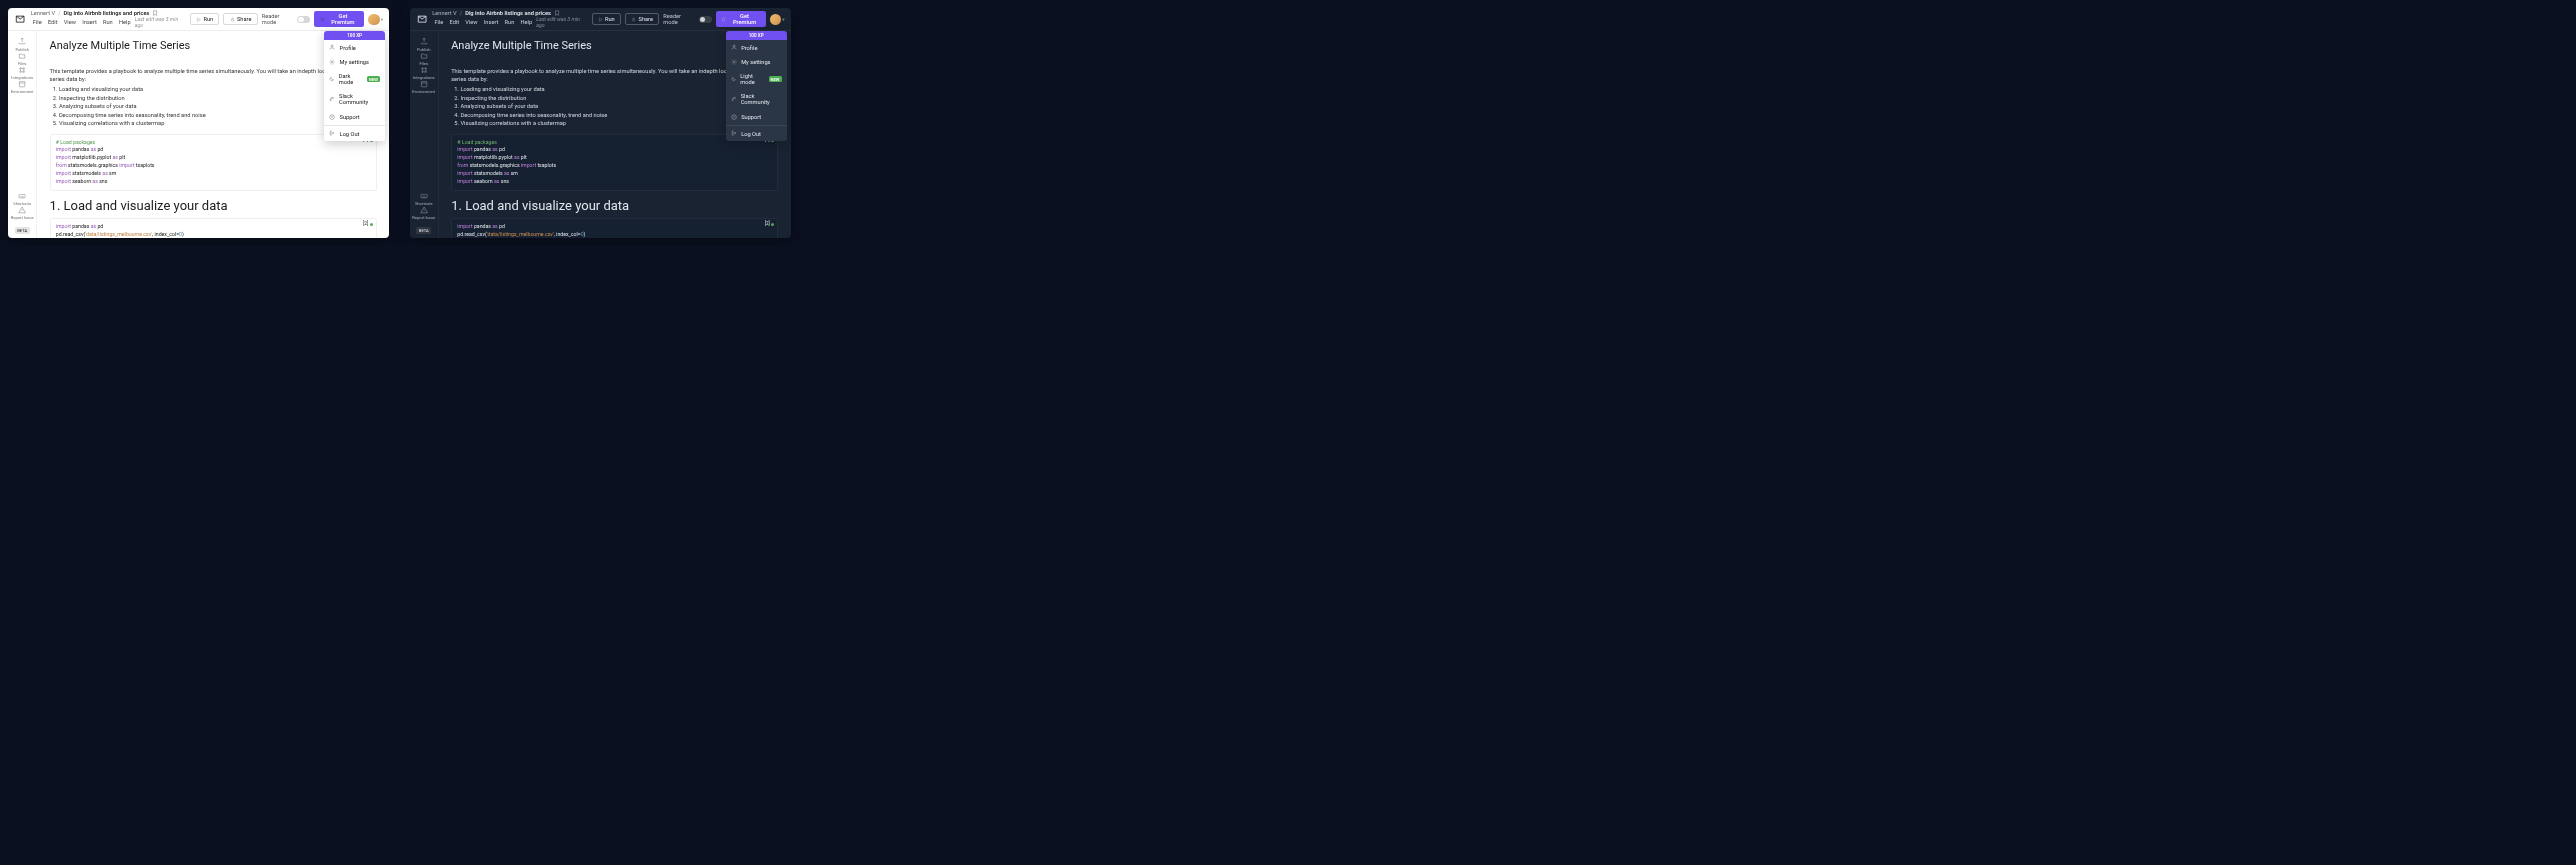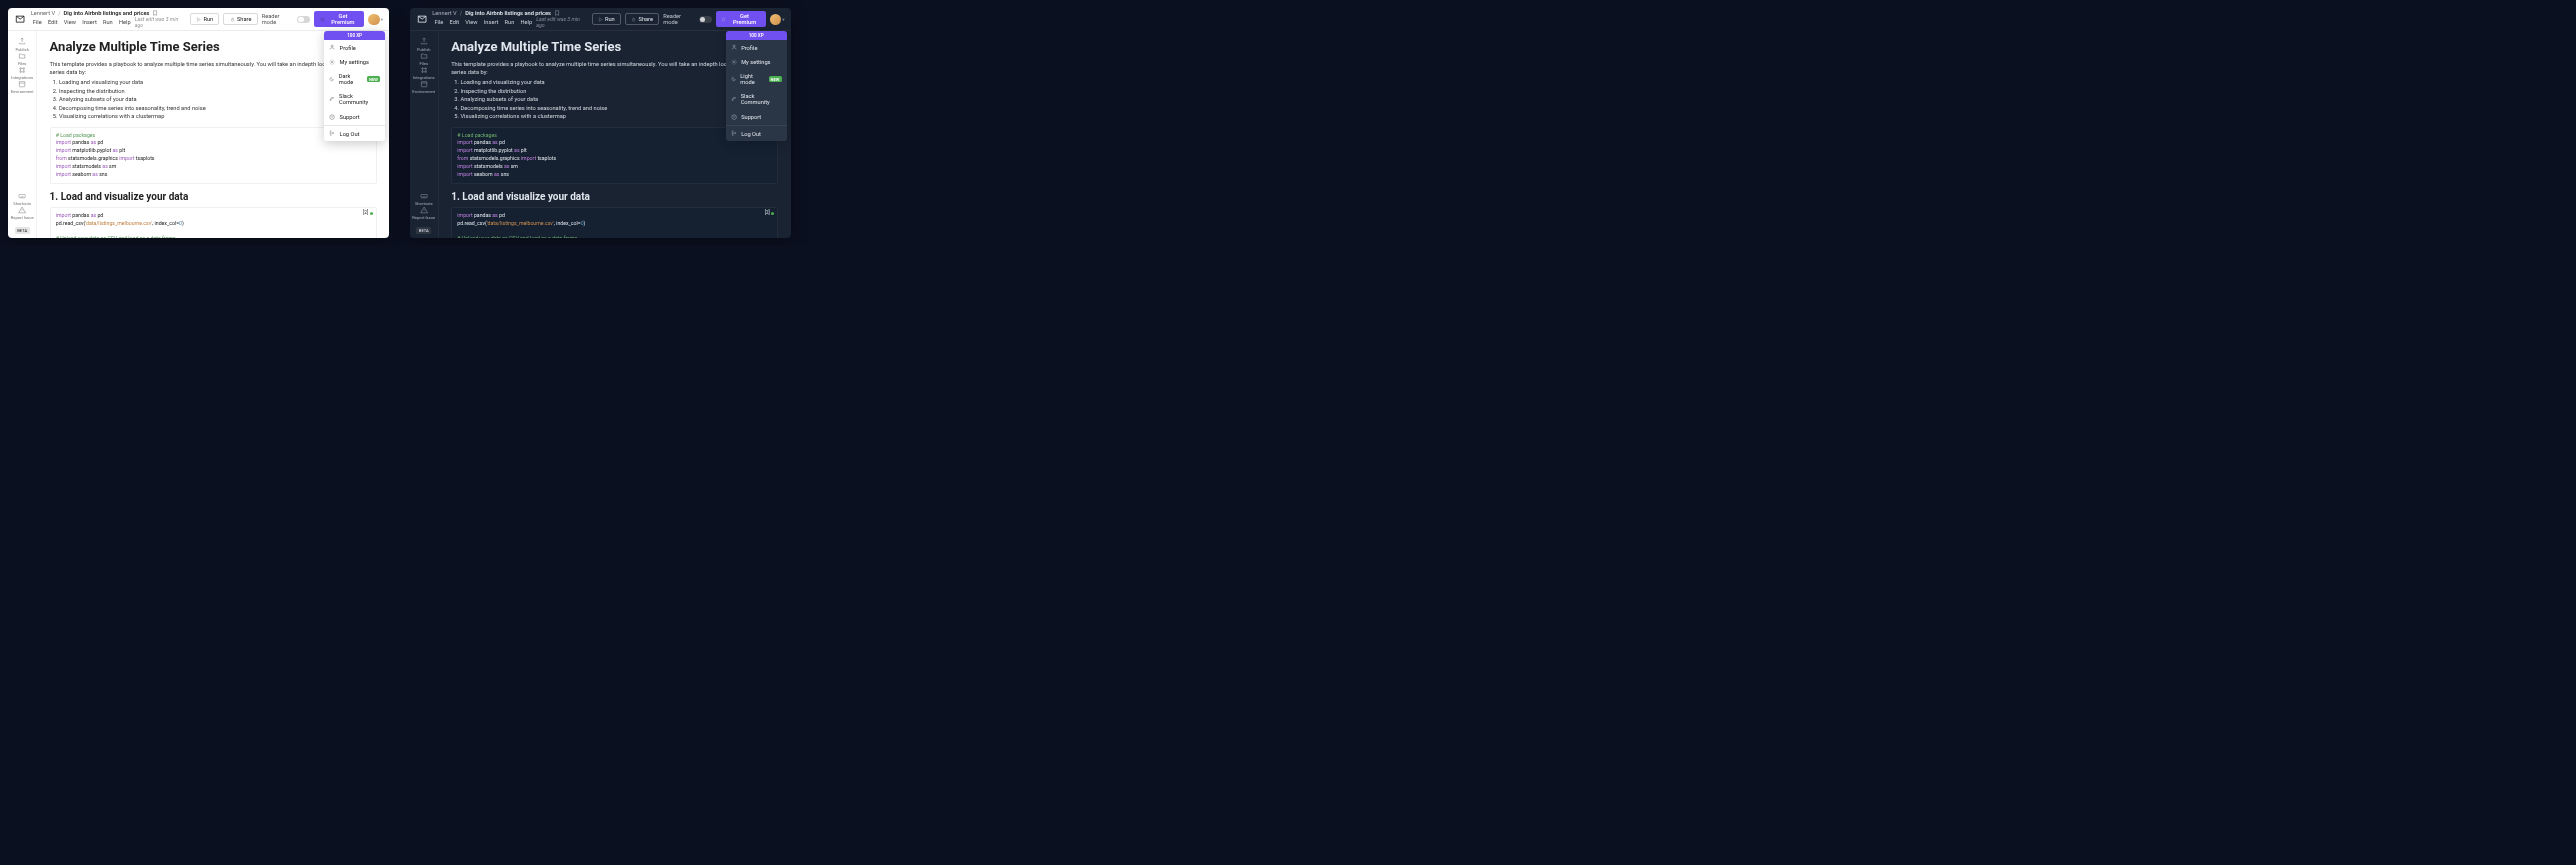--- a/index.html
+++ b/index.html
@@ -37,37 +37,37 @@
 .body{display:flex;height:calc(100% - 23px)}
 .sidebar{width:29px;display:flex;flex-direction:column;align-items:center;padding-top:6.2px;gap:7.2px;border-right:0.5px solid rgba(128,128,128,.1)}
 .side-item{display:flex;flex-direction:column;align-items:center;gap:1px;font-size:4.1px;opacity:.65;cursor:pointer}
 .side-item svg{width:8.2px;height:8.2px}
 .dark .side-item svg{stroke:#e0e6ed}
 .light .side-item svg{stroke:#333}
 .side-spacer{flex:1}
 .beta{font-size:4.1px;background:rgba(128,128,128,.2);padding:1px 2.6px;border-radius:1.5px;margin-bottom:4.1px}
 
 .main{flex:1;overflow-y:auto;padding:8.2px 12.4px}
-.main h1{font-size:13px;font-weight:700;margin-bottom:7px}
+.main h1{font-size:11px;font-weight:400;margin-bottom:16px}
 .desc{font-size:5.7px;line-height:1.4;opacity:.9;margin-bottom:2.1px}
 .desc ol{margin-left:9.3px;margin-top:2.1px}
 .desc li{margin-bottom:0.5px}
 
 .code-cell{border:0.5px solid rgba(128,128,128,.12);border-radius:2.1px;padding:4.1px 5.2px;margin:5.2px 0;font-family:'Menlo',monospace;font-size:5.2px;line-height:1.5;position:relative}
 .dark .code-cell{background:#152030}
 .light .code-cell{background:#fff}
 .cell-badge{position:absolute;top:2.1px;right:3.1px;font-size:4.6px;display:flex;align-items:center;gap:1.5px}
 .dot{width:3.1px;height:3.1px;border-radius:50%;background:#4caf50}
 .kw{color:#9c5ab8}.dark .kw{color:#c080e0}
 .kw2{color:#9c5ab8}.dark .kw2{color:#c080e0}
 .str{color:#c08040}.dark .str{color:#d09050}
 .com{color:#5a9a5a}.dark .com{color:#6db06d}
 .num{color:#4a8ab0}.dark .num{color:#5a9ac0}
 
-.section{font-size:10px;font-weight:700;margin:7.2px 0 4.1px}
+.section{font-size:13px;font-weight:400;margin:7.2px 0 4.1px}
 
 .dropdown{position:absolute;top:23px;right:4.1px;width:61px;border-radius:3.1px;box-shadow:0 2.1px 10.3px rgba(0,0,0,.2);overflow:hidden;font-size:5.7px;z-index:10}
 .light .dropdown{background:#fff}
 .dark .dropdown{background:#2a3545}
 .xp-bar{background:#7050f0;color:#fff;text-align:center;padding:2.1px;font-size:4.6px;font-weight:600}
 .dd-item{padding:4.1px 5.2px;display:flex;align-items:center;gap:4.1px;cursor:pointer}
 .dd-icon{width:6.2px;height:6.2px;opacity:.7}
 .dark .dd-icon{stroke:#e0e6ed;fill:none}
 .light .dd-icon{stroke:#333;fill:none}
 .dd-sep{height:0.5px;background:rgba(128,128,128,.2);margin:1px 0}

